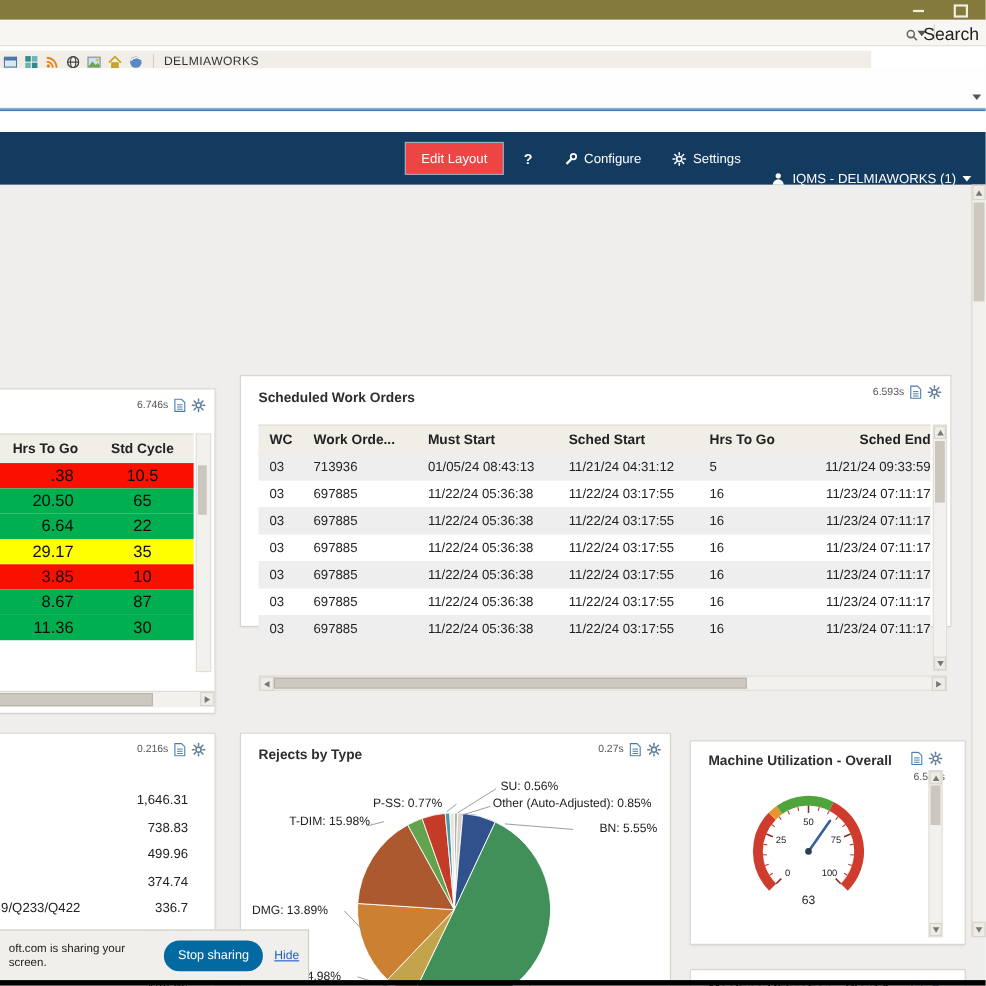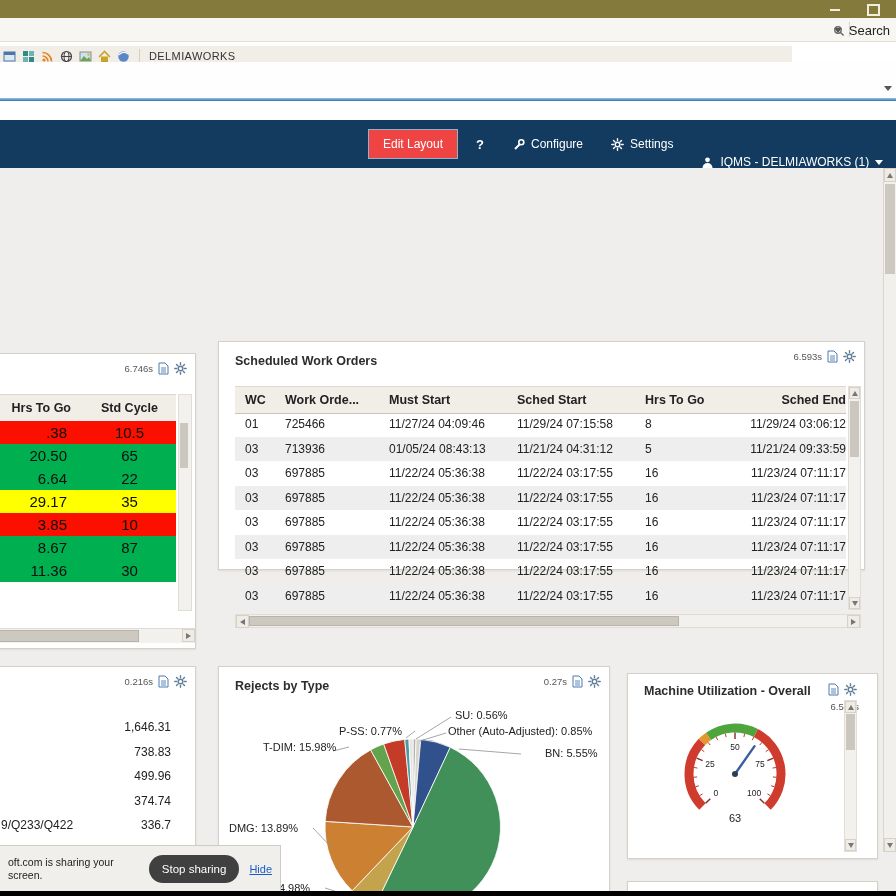--- a/index.html
+++ b/index.html
@@ -5,21 +5,21 @@
   html,body{margin:0;padding:0;width:896px;height:896px;overflow:hidden;background:#fff;
     font-family:"Liberation Sans","DejaVu Sans",sans-serif;-webkit-font-smoothing:antialiased;}
   .abs{position:absolute;}
   
   #titlebar{left:0;top:0;width:896px;height:18px;background:#847a3c;}
   #win-min{right:56px;top:9px;width:10px;height:2px;background:#f2eedd;}
   #win-restore{right:16px;top:4px;width:9px;height:8px;border:2px solid #f2eedd;background:transparent;}
   #browserbar{left:0;top:18px;width:896px;height:23px;background:#f8f6f2;border-bottom:1px solid #e3dfd7;}
   #browser-caret{right:54px;top:10px;}
   #browser-sep{right:46px;top:4px;width:1px;height:15px;background:#d8d4cb;}
-  #search-wrap{right:6px;top:5px;display:flex;align-items:center;gap:4px;font-size:13px;color:#222;}
+  #search-wrap{right:6px;top:5px;display:flex;align-items:center;gap:4px;font-size:16px;color:#222;}
   #iconbar{left:0;top:46px;width:792px;height:21px;background:#f1eee8;border-bottom:1px solid #d9d5cc;
     display:flex;align-items:center;padding-left:3px;box-sizing:border-box;gap:6px;}
   .ib-sep{width:1px;height:14px;background:#d4d0c6;margin:0 3px;}
   #brand{font-size:11px;color:#333;letter-spacing:.4px;}
   #whitezone{left:0;top:62px;width:896px;height:36px;background:#fefefe;}
   #wz-caret{right:4px;top:24px;}
   #blueline{left:0;top:98px;width:896px;height:3px;background:linear-gradient(#9cc3e5,#2e75b6);}
   
   #navbar{left:0;top:120px;width:896px;height:48px;background:#133a5f;display:flex;align-items:center;
     padding-left:368px;box-sizing:border-box;color:#fff;font-size:12px;}
@@ -104,21 +104,21 @@
   .gauge-vsb .bottom-btn{position:absolute;left:0px;bottom:0px;}
   
   #main-vsb{left:883px;top:168px;width:13px;height:684px;background:#f2f0ec;border-left:1px solid #dad6cd;box-sizing:border-box;}
   #main-vsb .sb-btn{width:12px;height:14px;}
   #main-vsb-thumb{position:absolute;left:1px;top:16px;width:10px;height:90px;background:#cdc9c1;}
   #main-vsb .bottom-btn{position:absolute;left:0;bottom:0;}
   
   #share-bar{left:0;top:845px;width:281px;height:46px;background:#f1efec;border-top:1px solid #cfccc5;
     border-right:1px solid #cfccc5;display:flex;align-items:center;gap:10px;padding:0 8px;box-sizing:border-box;}
   #share-msg{font-size:10.5px;color:#222;width:132px;line-height:1.2;}
-  #stop-sharing-btn{background:#404040;color:#fff;border:none;border-radius:15px;padding:8px 13px;font-size:11.5px;cursor:pointer;white-space:nowrap;}
+  #stop-sharing-btn{background:#0369a1;color:#fff;border:none;border-radius:15px;padding:8px 13px;font-size:11.5px;cursor:pointer;white-space:nowrap;}
   #hide-link{font-size:11px;color:#1a5dc8;text-decoration:underline;}
   #black-bar{left:0;top:891px;width:896px;height:5px;background:#000;}
   svg{display:block;}
 </style>
 </head>
 <body>
 
 <div id="titlebar" class="abs">
   <div id="win-min" class="abs"></div>
   <div id="win-restore" class="abs"></div>
@@ -315,28 +315,20 @@
     </div>
     <div id="sched-head">
         <span class="sc sc0">WC</span>
         <span class="sc sc1">Work Orde...</span>
         <span class="sc sc2">Must Start</span>
         <span class="sc sc3">Sched Start</span>
         <span class="sc sc4">Hrs To Go</span>
         <span class="sc sc5">Sched End</span>
       </div>
     <div id="sched-body">
-        <div class="trow">
-          <span class="sc sc0">01</span>
-          <span class="sc sc1">725466</span>
-          <span class="sc sc2">11/27/24 04:09:46</span>
-          <span class="sc sc3">11/29/24 07:15:58</span>
-          <span class="sc sc4">8</span>
-          <span class="sc sc5">11/29/24 03:06:12</span>
-        </div>
         <div class="trow alt">
           <span class="sc sc0">03</span>
           <span class="sc sc1">713936</span>
           <span class="sc sc2">01/05/24 08:43:13</span>
           <span class="sc sc3">11/21/24 04:31:12</span>
           <span class="sc sc4">5</span>
           <span class="sc sc5">11/21/24 09:33:59</span>
         </div>
         <div class="trow">
           <span class="sc sc0">03</span>

